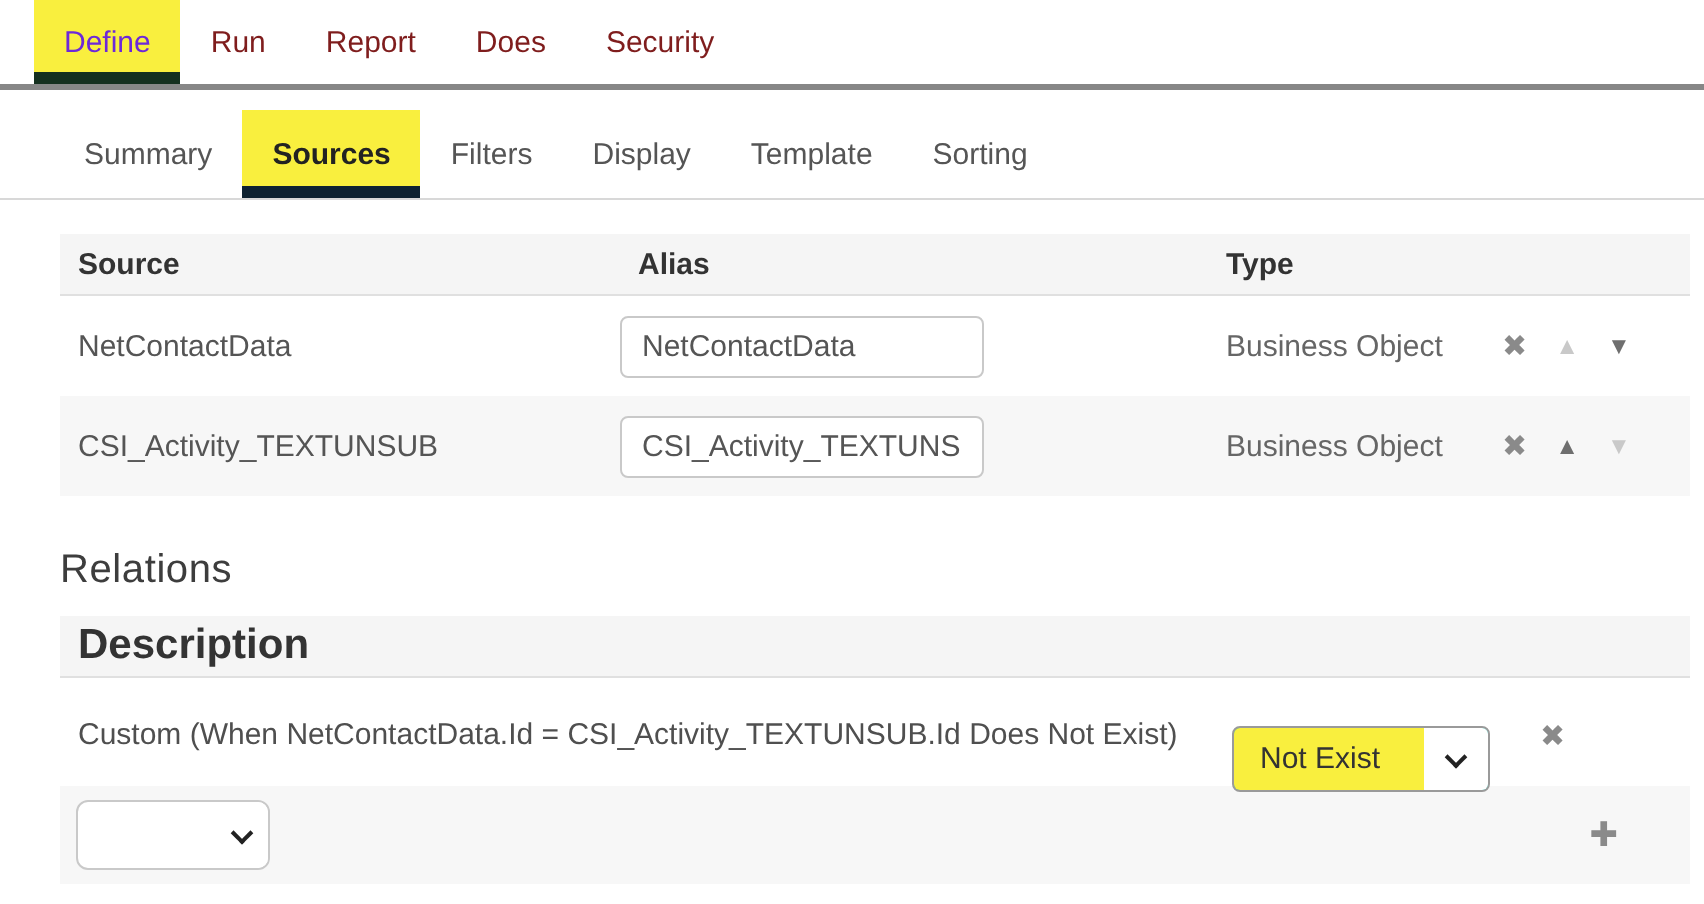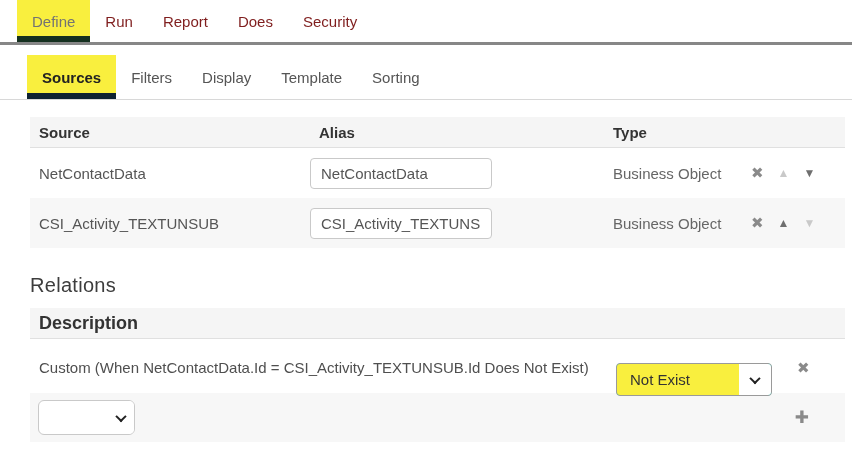--- a/index.html
+++ b/index.html
@@ -11,21 +11,21 @@
     --icon-disabled:#c9c9c9;
   }
   *{box-sizing:border-box;margin:0;padding:0;}
   html,body{width:852px;height:452px;background:#fff;overflow:hidden;
     font-family:"Liberation Sans",sans-serif;color:#4a4a4a;}
 
   
   .topnav{display:flex;height:42px;padding-left:17px;align-items:stretch;}
   .topnav .nav-item{display:flex;align-items:center;padding:0 15px;font-size:15px;
     color:#7f1d1d;cursor:pointer;}
-  .topnav .nav-item.active{background:var(--highlight);color:#737373;
+  .topnav .nav-item.active{background:var(--highlight);color:#6d28d9;
     box-shadow:inset 0 -6px 0 var(--topnav-active-underline);}
   .topnav-divider{height:3px;background:var(--topnav-divider);}
 
   
   .subnav{display:flex;height:44px;margin-top:10px;padding-left:27px;align-items:stretch;}
   .subnav .nav-item{display:flex;align-items:center;padding:0 15px;font-size:15px;
     color:#555;cursor:pointer;}
   .subnav .nav-item.active{background:var(--highlight);color:#222;font-weight:bold;
     box-shadow:inset 0 -6px 0 var(--subnav-active-underline);}
   .subnav-divider{height:1px;background:#d8d8d8;}
@@ -47,26 +47,26 @@
   .cell-icons{display:flex;align-items:center;gap:14px;padding-left:3px;}
   .icon-x{color:var(--icon-gray);font-size:15px;cursor:pointer;}
   .icon-tri{font-size:12px;cursor:pointer;}
   .tri-on{color:#6f6f6f;}
   .tri-off{color:var(--icon-disabled);}
 
   
   .relations-title{margin-top:14px;height:46px;display:flex;align-items:center;
     font-size:20px;color:#3d3d3d;letter-spacing:.3px;}
   .desc-header{height:31px;background:#f5f5f5;border-bottom:1px solid #e0e0e0;
-    display:flex;align-items:center;padding-left:9px;font-weight:bold;font-size:18px;color:#333;}
+    display:flex;align-items:center;padding-left:9px;font-weight:bold;font-size:21px;color:#333;}
 
   .relation-row{display:grid;grid-template-columns:574px 1fr;align-items:center;height:54px;background:#fff;gap:12px;}
   .relation-desc{padding-left:9px;font-size:15px;color:#4f4f4f;white-space:nowrap;overflow:hidden;}
   .relation-controls{display:flex;align-items:center;}
-  .rel-select{display:flex;width:156px;height:33px;border:1px solid #9a9a9a;border-radius:4px;
+  .rel-select{display:flex;width:129px;height:33px;border:1px solid #9a9a9a;border-radius:4px;
     background:#14b8a6;overflow:hidden;cursor:pointer;margin-top:24px;}
   .rel-select-value{flex:1;display:flex;align-items:center;padding-left:13px;
     background:var(--highlight);font-size:15px;color:#333;white-space:nowrap;}
   .rel-select-chev{width:32px;display:flex;align-items:center;justify-content:center;background:#fff;}
   .chev{width:8px;height:8px;border-right:2px solid #222;border-bottom:2px solid #222;
     transform:rotate(45deg) translate(-1px,-1px);display:inline-block;}
   .relation-controls .icon-x{margin-left:25px;}
 
   
   .add-bar{height:49px;background:#f7f7f7;display:flex;align-items:center;
@@ -83,20 +83,21 @@
 <div class="topnav">
   <div class="nav-item active">Define</div>
   <div class="nav-item">Run</div>
   <div class="nav-item">Report</div>
   <div class="nav-item">Does</div>
   <div class="nav-item">Security</div>
 </div>
 <div class="topnav-divider"></div>
 
 <div class="subnav">
+  <div class="nav-item">Summary</div>
   <div class="nav-item active">Sources</div>
   <div class="nav-item">Filters</div>
   <div class="nav-item">Display</div>
   <div class="nav-item">Template</div>
   <div class="nav-item">Sorting</div>
 </div>
 <div class="subnav-divider"></div>
 
 <div class="container">
 

